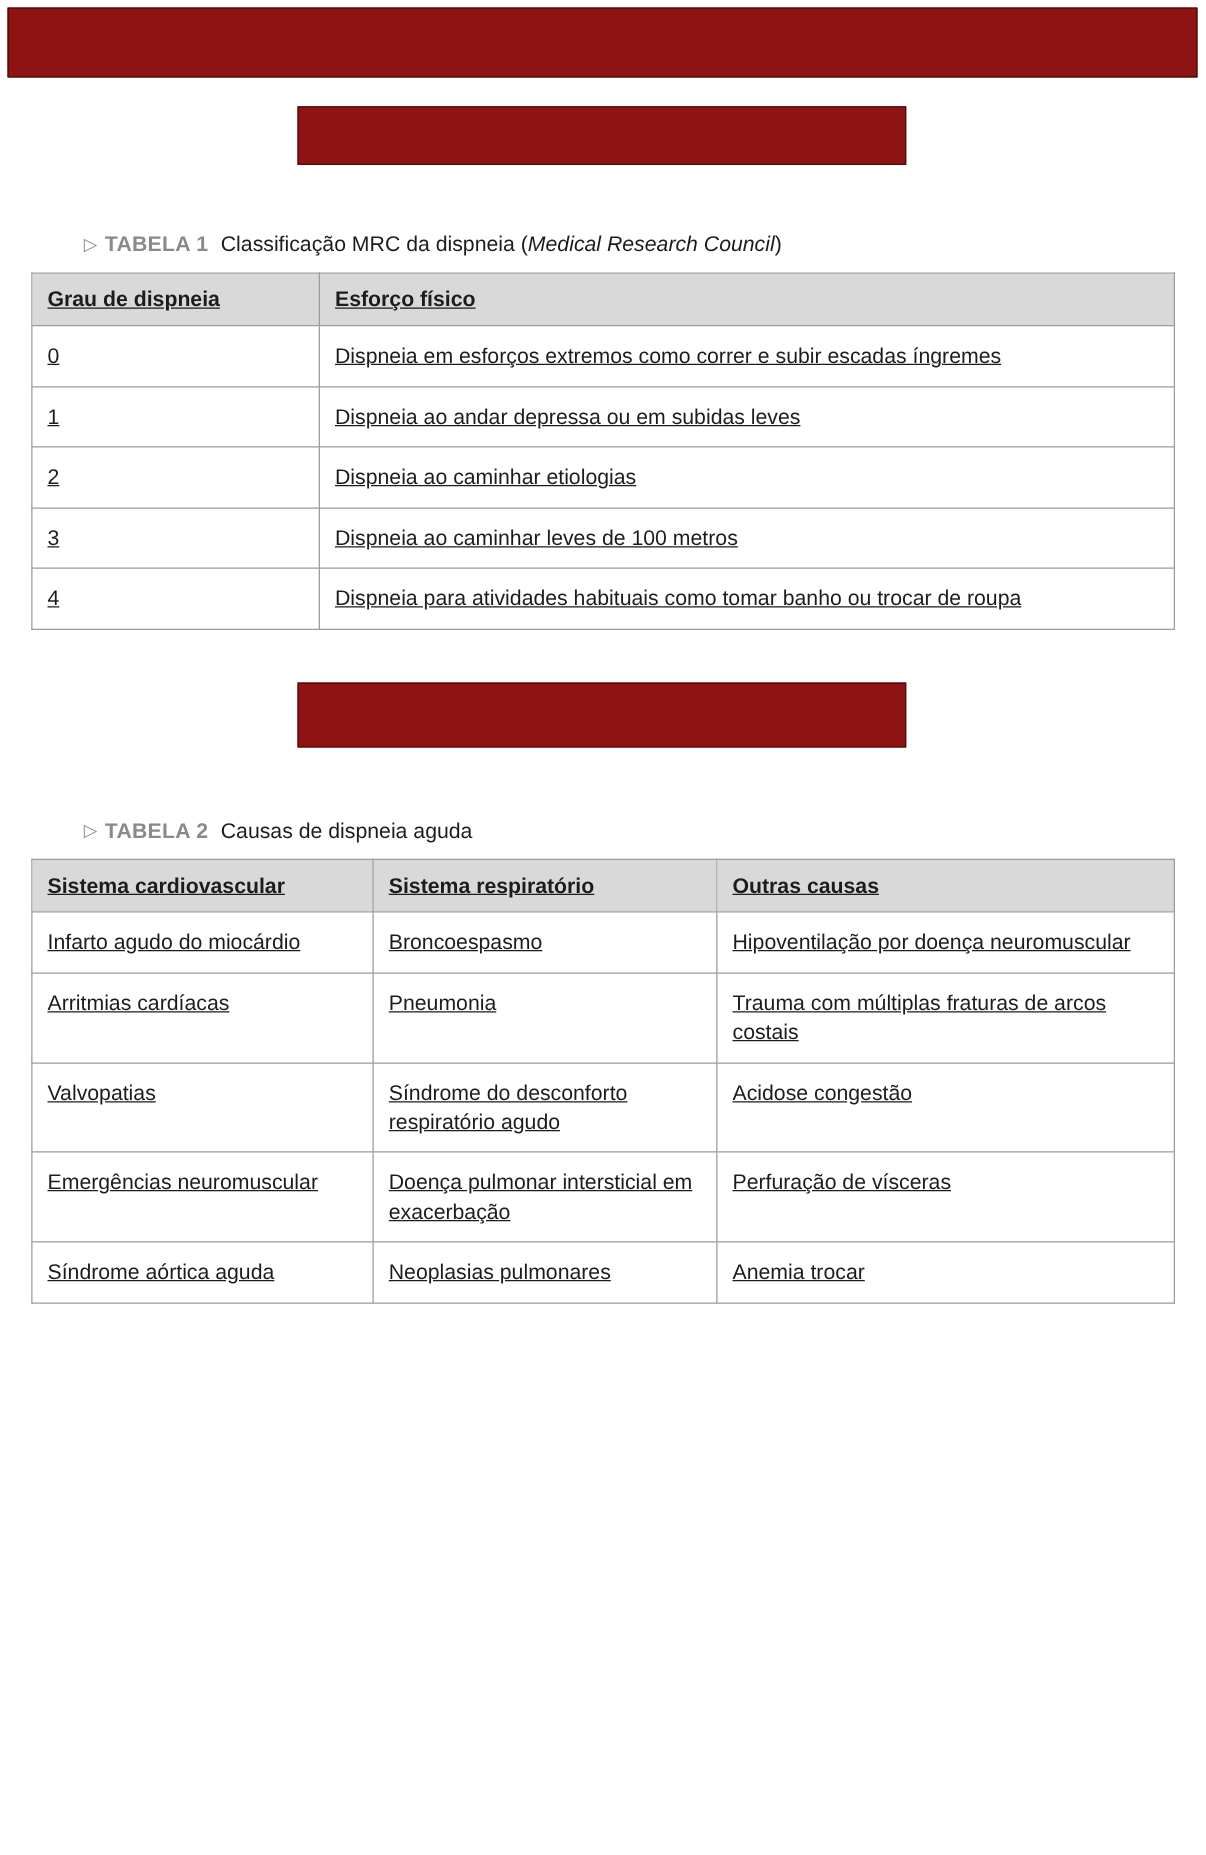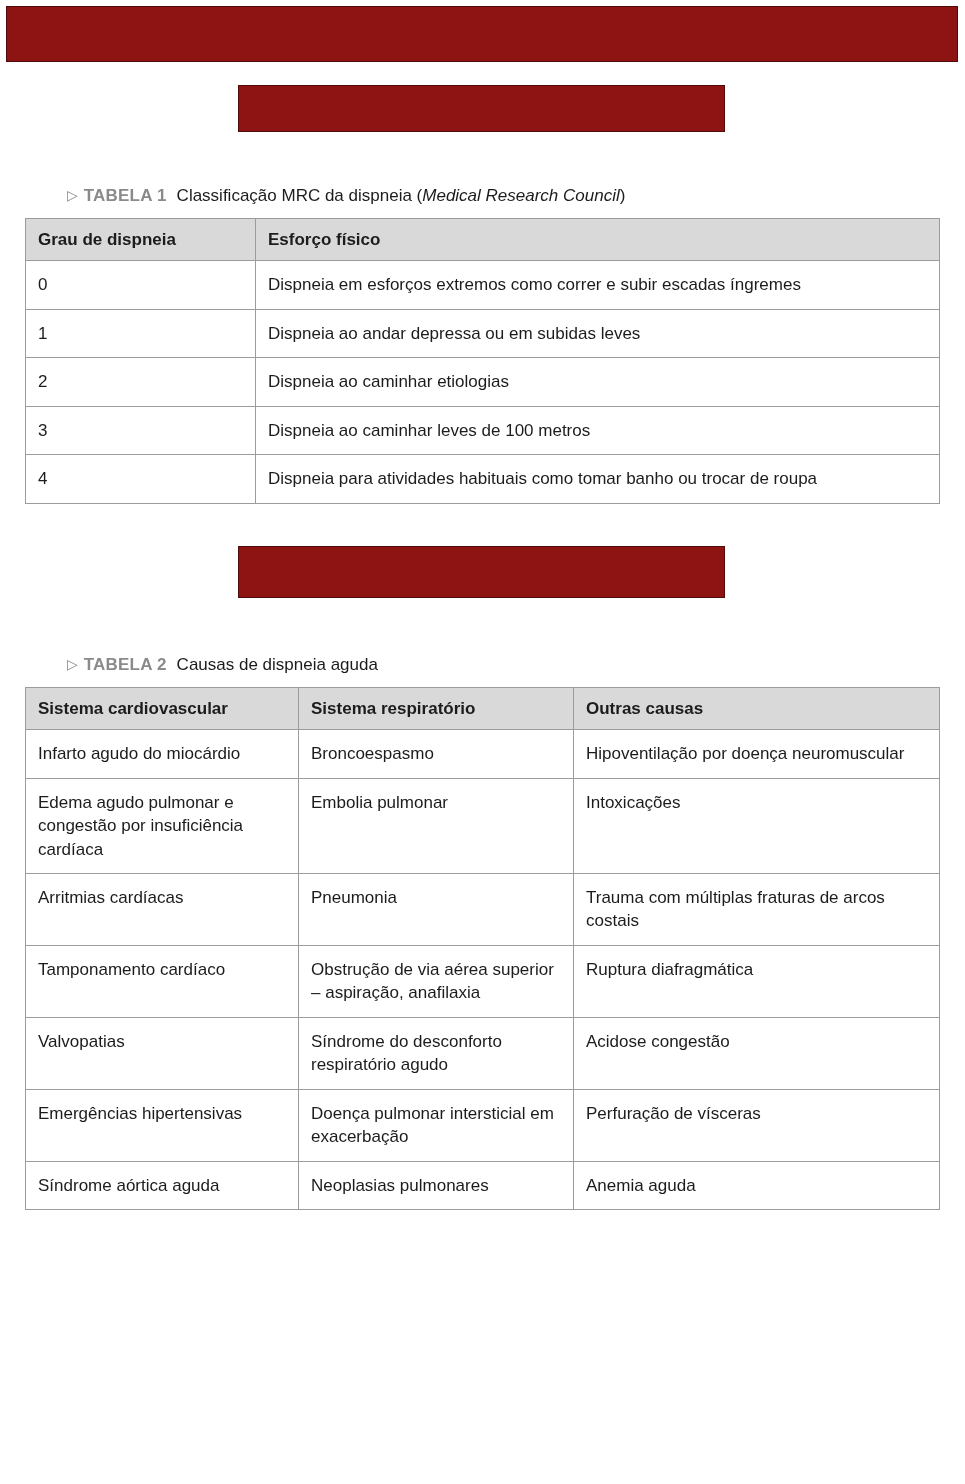--- a/index.html
+++ b/index.html
@@ -59,20 +59,21 @@
   .caption-title { color: #1c1c1c; }
 
   
   table {
     border-collapse: collapse;
     table-layout: fixed;
     margin-left: 25px;
     width: 915px;
     font-size: 17px;
     line-height: 1.38;
+    text-decoration: underline;
   }
   th, td {
     border: 1px solid #9c9c9c;
     text-align: left;
     vertical-align: top;
     padding: 12px 12px;
     overflow: hidden;
   }
   th {
     background: #d9d9d9;
@@ -151,45 +152,35 @@
         <th>Outras causas</th>
       </tr>
     </thead>
     <tbody>
       <tr>
         <td>Infarto agudo do miocárdio</td>
         <td>Broncoespasmo</td>
         <td>Hipoventilação por doença neuromuscular</td>
       </tr>
       <tr>
-        <td>Edema agudo pulmonar e congestão por insuficiência cardíaca</td>
-        <td>Embolia pulmonar</td>
-        <td>Intoxicações</td>
-      </tr>
-      <tr>
         <td>Arritmias cardíacas</td>
         <td>Pneumonia</td>
         <td>Trauma com múltiplas fraturas de arcos costais</td>
-      </tr>
-      <tr>
-        <td>Tamponamento cardíaco</td>
-        <td>Obstrução de via aérea superior – aspiração, anafilaxia</td>
-        <td>Ruptura diafragmática</td>
       </tr>
       <tr>
         <td>Valvopatias</td>
         <td>Síndrome do desconforto respiratório agudo</td>
         <td>Acidose congestão</td>
       </tr>
       <tr>
-        <td>Emergências hipertensivas</td>
+        <td>Emergências neuromuscular</td>
         <td>Doença pulmonar intersticial em exacerbação</td>
         <td>Perfuração de vísceras</td>
       </tr>
       <tr>
         <td>Síndrome aórtica aguda</td>
         <td>Neoplasias pulmonares</td>
-        <td>Anemia aguda</td>
+        <td>Anemia trocar</td>
       </tr>
     </tbody>
   </table>
 
 </div>
 
 </body></html>

